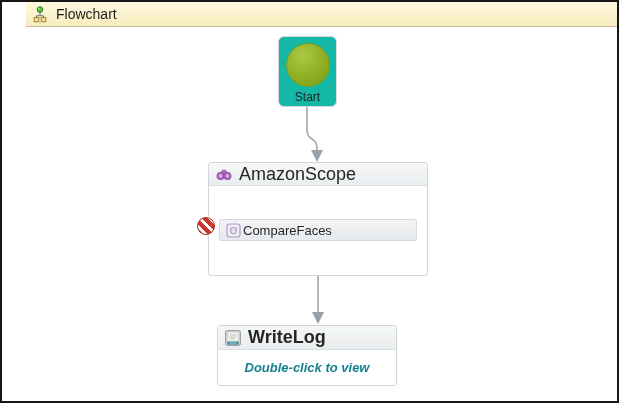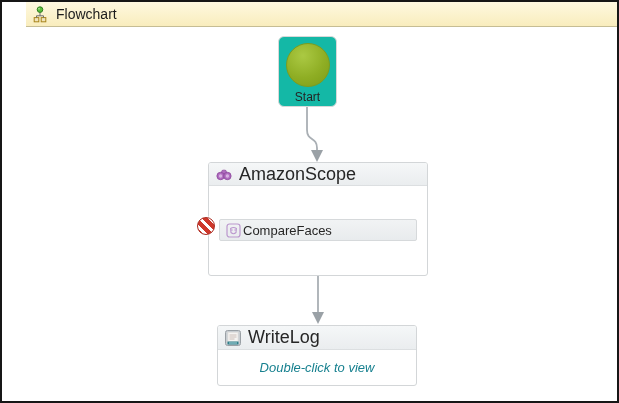--- a/index.html
+++ b/index.html
@@ -59,21 +59,21 @@
   
   .error-badge {
     position:absolute; left:195px; top:215px; width:18px; height:18px;
     border-radius:50%;
     background:repeating-linear-gradient(45deg, #CE382B 0px, #CE382B 4px, #ffffff 4px, #ffffff 7px);
     border:1px solid #A92A20;
     box-shadow:0 0 0 1px rgba(255,255,255,0.85);
   }
 
   
-  .writelog-node { left:215px; top:323px; width:200px; height:61px; }
+  .writelog-node { left:215px; top:323px; width:180px; height:61px;font-weight:bold; }
   .writelog-header { height:24px; }
   .writelog-body {
     height:35px; display:flex; align-items:center; justify-content:center;
   }
   .hint-text { font-size:13px; font-style:italic; color:#17808F; }
 
   
   .connector-layer { position:absolute; left:0; top:0; width:615px; height:399px; pointer-events:none; }
 </style>
 </head>

